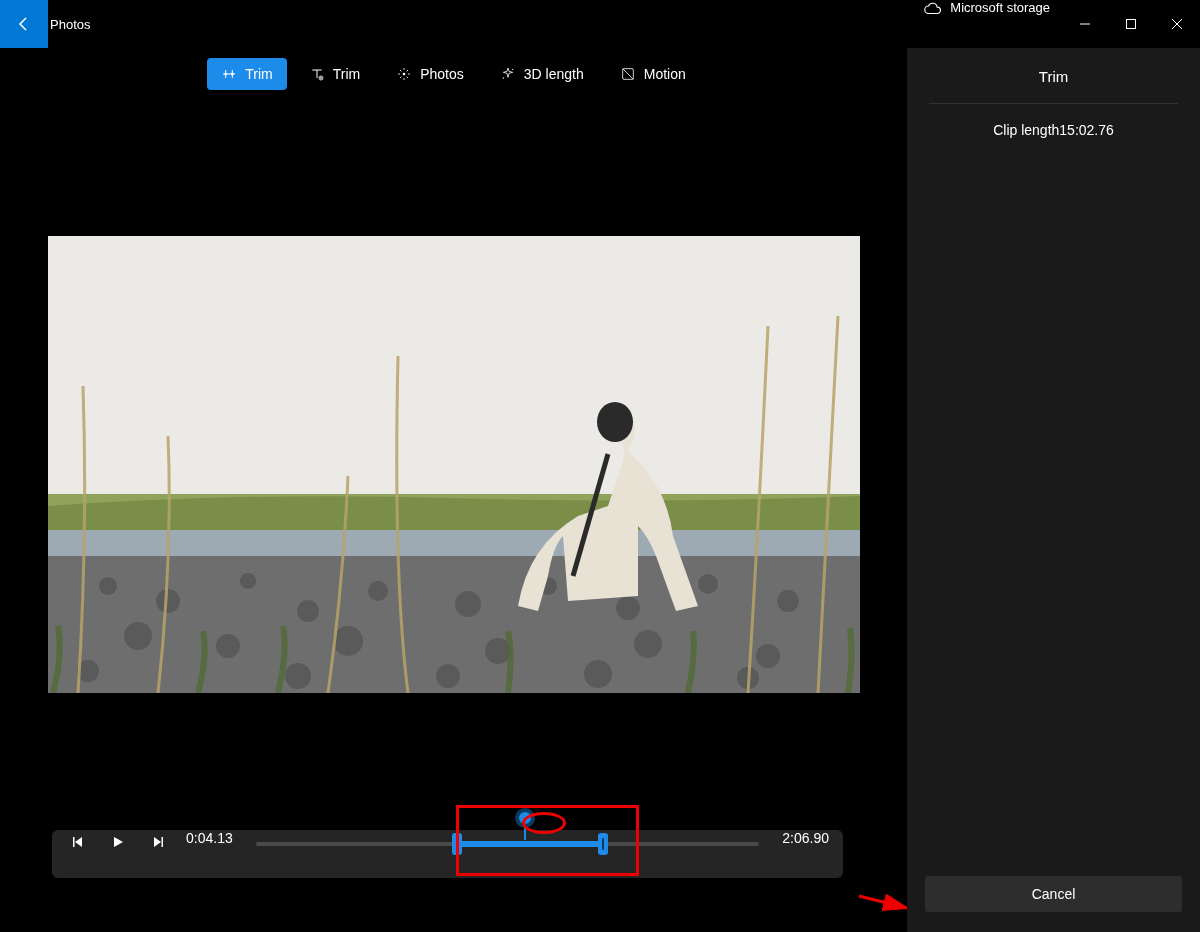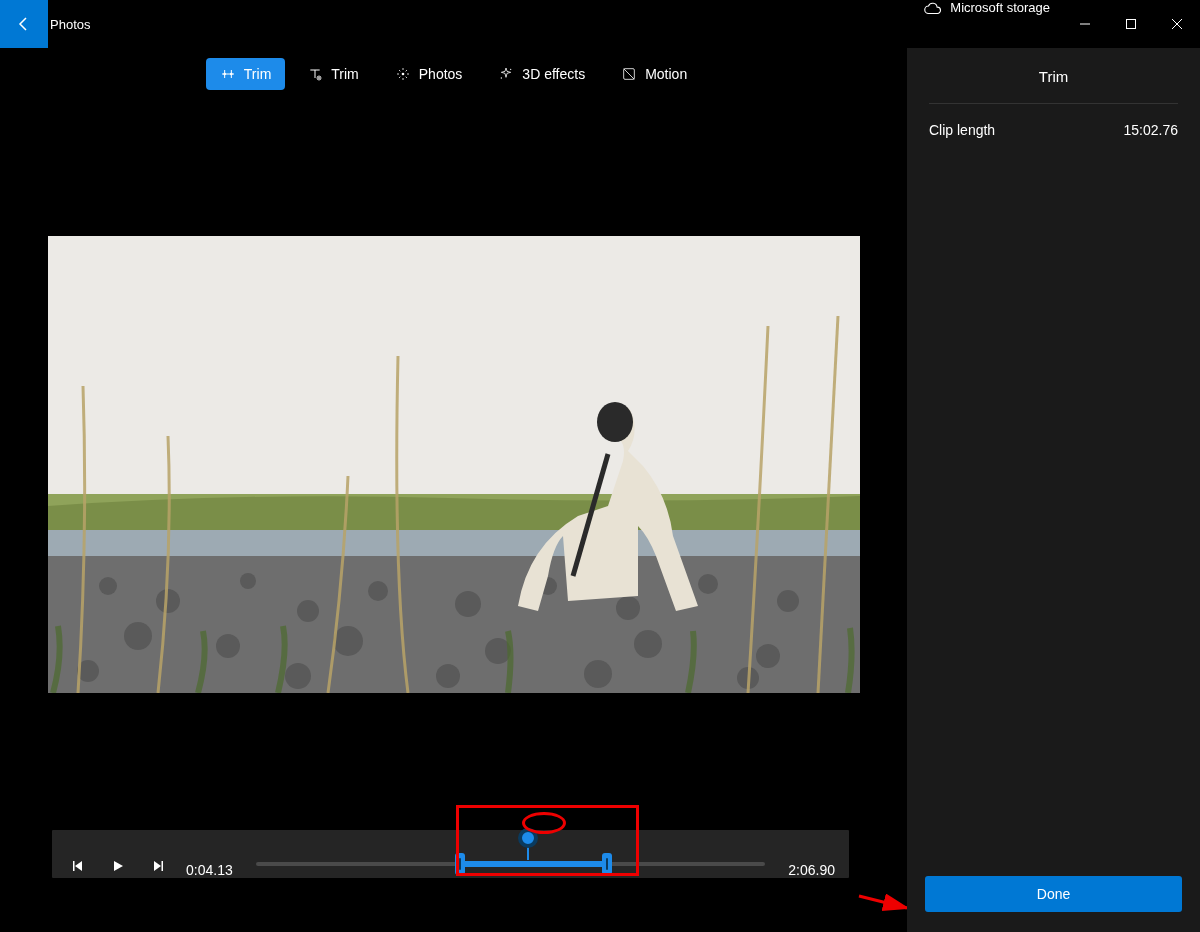--- a/index.html
+++ b/index.html
@@ -10,24 +10,24 @@
 .storage{display:flex;gap:8px;font-size:13px;color:#fff;padding:0 12px;height:48px}
 .winbtn{width:46px;height:32px;display:flex;align-items:center;justify-content:center}
 .toolbar{height:44px;display:flex;align-items:center;justify-content:center;gap:8px;margin-top:4px}
 .tool{display:flex;align-items:center;gap:8px;padding:8px 14px;border-radius:4px;font-size:14px;color:#fff}
 .tool.active{background:#1d8bea}
 .main{display:flex;position:absolute;top:48px;bottom:0;left:0;right:0}
 .editor{flex:1;position:relative}
 .sidebar{width:293px;background:#1a1a1a;padding:20px 22px;box-sizing:border-box;position:relative}
 .sidebar h3{margin:0;text-align:center;font-weight:400;font-size:15px}
 .sidebar hr{border:none;border-top:1px solid #333;margin:18px 0}
-.sidebar .row{display:flex;justify-content:space-between;font-size:14px}
+.sidebar .row{display:flex;justify-content:center;font-size:14px}
 .preview{position:absolute;left:48px;top:188px;width:812px;height:457px;background:linear-gradient(#e8e8e8 0%,#e8e8e8 58%,#8a9b5c 58%,#5c6e3e 64%,#4a5a7a 66%,#6a6a6a 68%,#777 100%);overflow:hidden}
 .preview svg{position:absolute;inset:0}
-.controls{position:absolute;left:52px;right:58px;top:782px;height:48px;background:#252525;border-radius:1px;display:flex;align-items:flex-end;padding:0 14px;gap:16px}
+.controls{position:absolute;left:52px;right:64px;top:782px;height:48px;background:#252525;border-radius:6px;display:flex;align-items:flex-start;padding:0 14px;gap:16px}
 .ctrl-btn{width:24px;height:24px;display:flex;align-items:center;justify-content:center}
 .time{font-size:14px;color:#fff;min-width:54px}
 .track{flex:1;position:relative;height:28px;display:flex;align-items:center}
 .track-line{position:absolute;left:0;right:0;height:4px;background:#4a4a4a;border-radius:2px}
 .trim-range{position:absolute;height:6px;background:#1d8bea;top:11px}
 .trim-handle{position:absolute;width:10px;height:22px;background:#1d8bea;border-radius:3px;top:3px;display:flex;align-items:center;justify-content:center}
 .trim-handle::after{content:"";width:2px;height:12px;background:#0a3a5e;border-radius:1px}
 .playhead{position:absolute;width:12px;height:12px;background:#1d8bea;border:4px solid #0a3a5e;border-radius:50%;top:-22px}
 .playhead-line{position:absolute;width:2px;height:20px;background:#1d8bea;top:-10px}
 .annot-box{position:absolute;border:3px solid #e00;pointer-events:none}
@@ -99,21 +99,21 @@
             <path d="M12 3v3M12 18v3M3 12h3M18 12h3M6 6l2 2M16 16l2 2M18 6l-2 2M8 16l-2 2" stroke="#fff" stroke-width="1.2"></path>
           </svg>
         <span>Photos</span>
       </div>
       <div class="tool">
         <svg width="16" height="16" viewBox="0 0 24 24">
             <path d="M12 3l1.5 5L19 9.5l-5.5 1.5L12 17l-1.5-6L5 9.5l5.5-1.5z" fill="none" stroke="#fff" stroke-width="1.2"></path>
             <circle cx="19" cy="5" r="1" fill="#fff"></circle>
             <circle cx="5" cy="18" r="1" fill="#fff"></circle>
           </svg>
-        <span>3D effects</span>
+        <span>3D length</span>
       </div>
       <div class="tool">
         <svg width="16" height="16" viewBox="0 0 24 24">
             <rect x="4" y="4" width="16" height="16" rx="2" fill="none" stroke="#fff" stroke-width="1.2"></rect>
             <path d="M4 4l16 16" stroke="#fff" stroke-width="1.2"></path>
           </svg>
         <span>Motion</span>
       </div>
     </div>
 
@@ -223,18 +223,18 @@
   </div>
 
   <div class="sidebar">
     <h3>Trim</h3>
     <hr>
     <div class="row">
       <span>Clip length</span>
       <span>15:02.76</span>
     </div>
     <div class="sidebar-actions">
-      <div class="btn primary">
-        <span>Done</span>
+      <div class="btn secondary">
+        <span>Cancel</span>
       </div>
     </div>
   </div>
 </div>
 
 </body></html>

